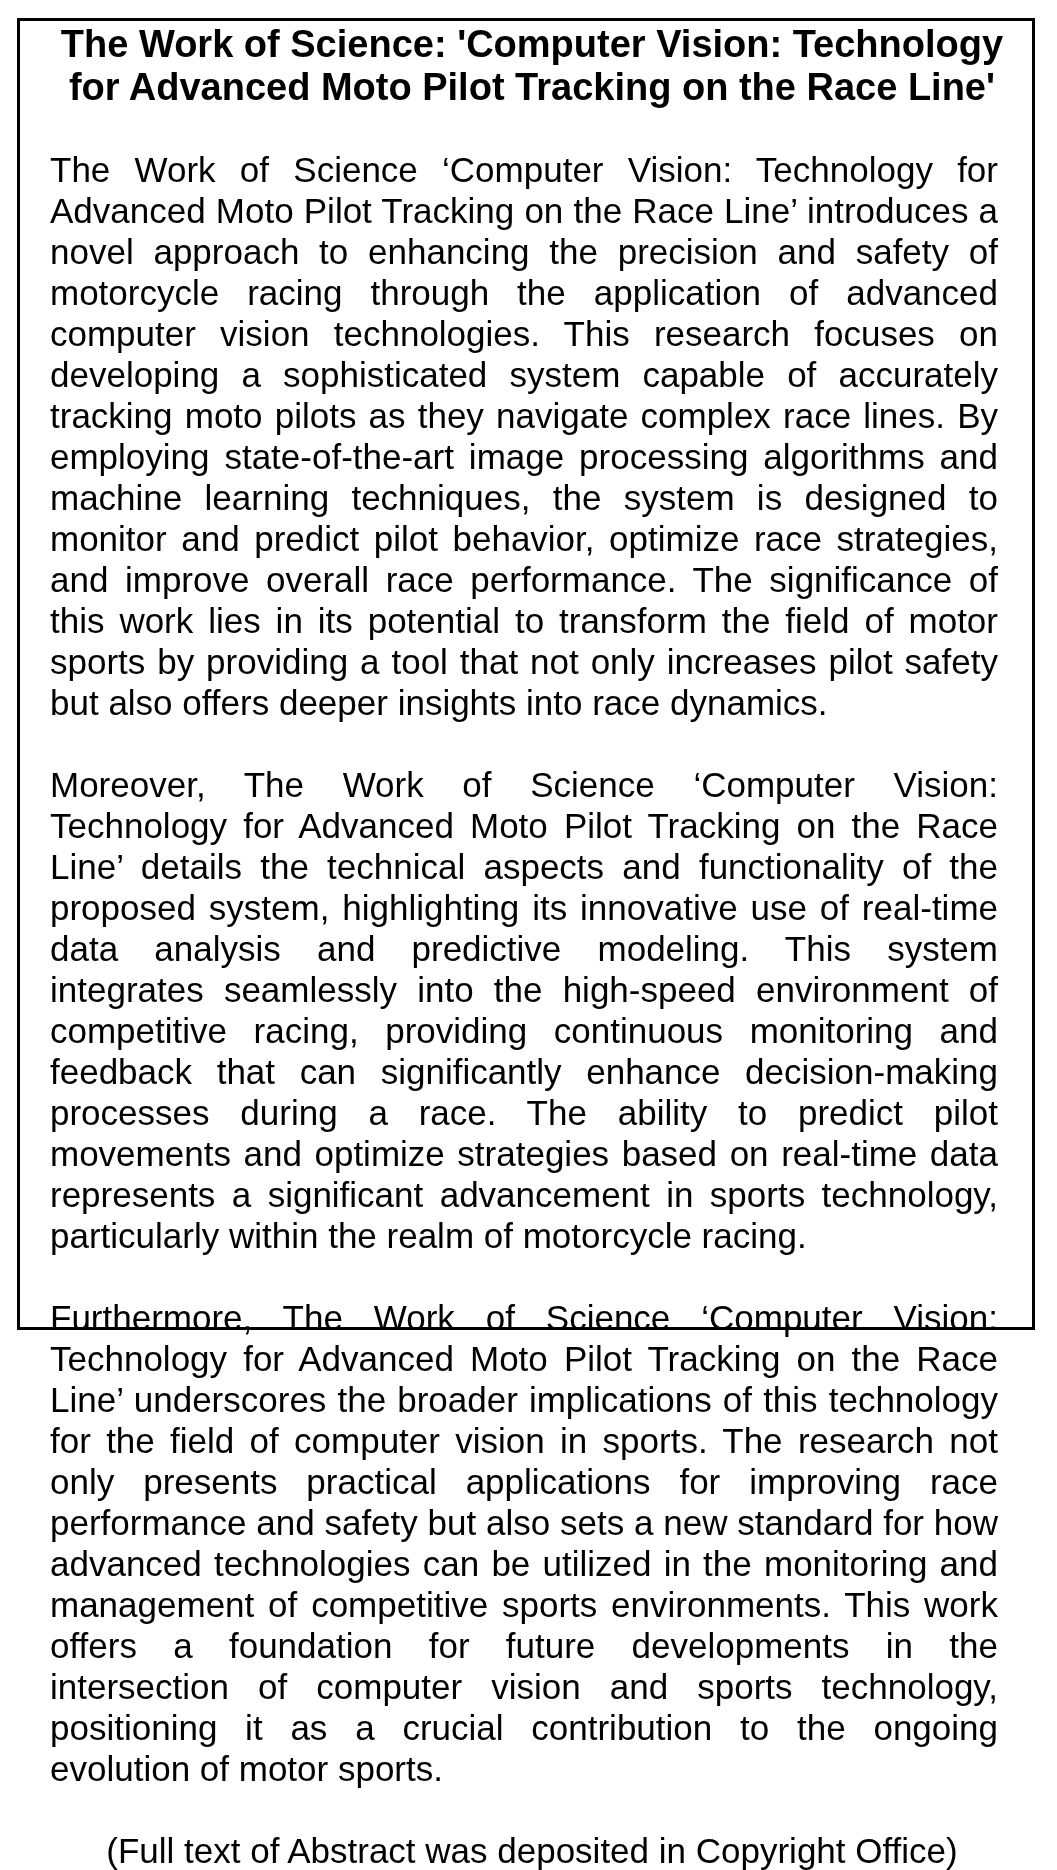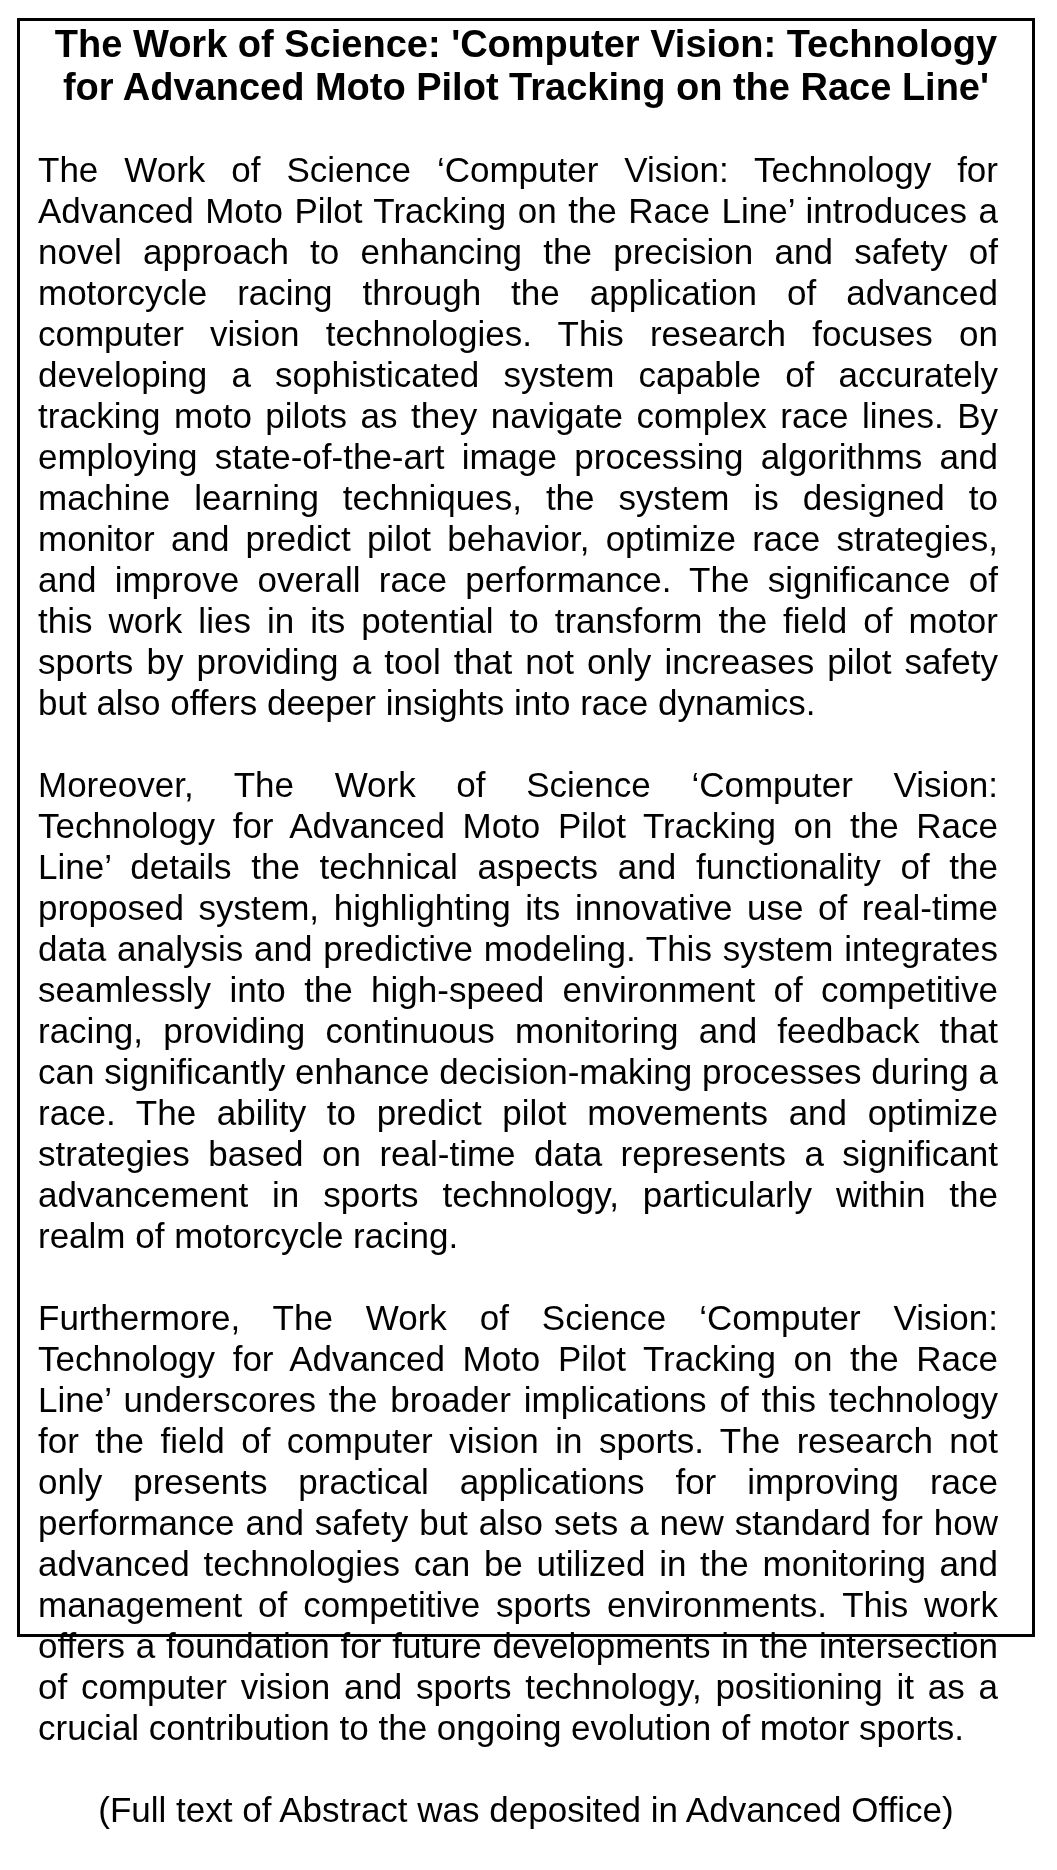--- a/index.html
+++ b/index.html
@@ -13,25 +13,25 @@
     position: relative;
     font-family: "Liberation Sans", sans-serif;
     color: #000000;
     overflow: hidden;
   }
   .frame {
     position: absolute;
     left: 17px;
     top: 18px;
     width: 1018px;
-    height: 1619px;
+    height: 1312px;
     border: 3px solid #000000;
     box-sizing: border-box;
     background: #ffffff;
-    padding: 2px 18px 0 18px;
+    padding: 2px 18px 0 30px;
   }
   .title {
     font-size: 38px;
     line-height: 43px;
     font-weight: bold;
     text-align: center;
     margin: 0 0 40px 0;
   }
   .body-para {
     font-size: 35px;
@@ -51,15 +51,15 @@
 </style>
 </head>
 <body>
 
 <div class="page">
   <div class="frame">
     <h1 class="title">The Work of Science: 'Computer Vision: Technology for Advanced Moto Pilot Tracking on the Race Line'</h1>
     <p class="body-para">The Work of Science ‘Computer Vision: Technology for Advanced Moto Pilot Tracking on the Race Line’ introduces a novel approach to enhancing the precision and safety of motorcycle racing through the application of advanced computer vision technologies. This research focuses on developing a sophisticated system capable of accurately tracking moto pilots as they navigate complex race lines. By employing state-of-the-art image processing algorithms and machine learning techniques, the system is designed to monitor and predict pilot behavior, optimize race strategies, and improve overall race performance. The significance of this work lies in its potential to transform the field of motor sports by providing a tool that not only increases pilot safety but also offers deeper insights into race dynamics.</p>
     <p class="body-para">Moreover, The Work of Science ‘Computer Vision: Technology for Advanced Moto Pilot Tracking on the Race Line’ details the technical aspects and functionality of the proposed system, highlighting its innovative use of real-time data analysis and predictive modeling. This system integrates seamlessly into the high-speed environment of competitive racing, providing continuous monitoring and feedback that can significantly enhance decision-making processes during a race. The ability to predict pilot movements and optimize strategies based on real-time data represents a significant advancement in sports technology, particularly within the realm of motorcycle racing.</p>
     <p class="body-para">Furthermore, The Work of Science ‘Computer Vision: Technology for Advanced Moto Pilot Tracking on the Race Line’ underscores the broader implications of this technology for the field of computer vision in sports. The research not only presents practical applications for improving race performance and safety but also sets a new standard for how advanced technologies can be utilized in the monitoring and management of competitive sports environments. This work offers a foundation for future developments in the intersection of computer vision and sports technology, positioning it as a crucial contribution to the ongoing evolution of motor sports.</p>
-    <p class="footer-note">(Full text of Abstract was deposited in Advanced Office)</p>
+    <p class="footer-note">(Full text of Abstract was deposited in Copyright Office)</p>
   </div>
 </div>
 
 </body></html>

